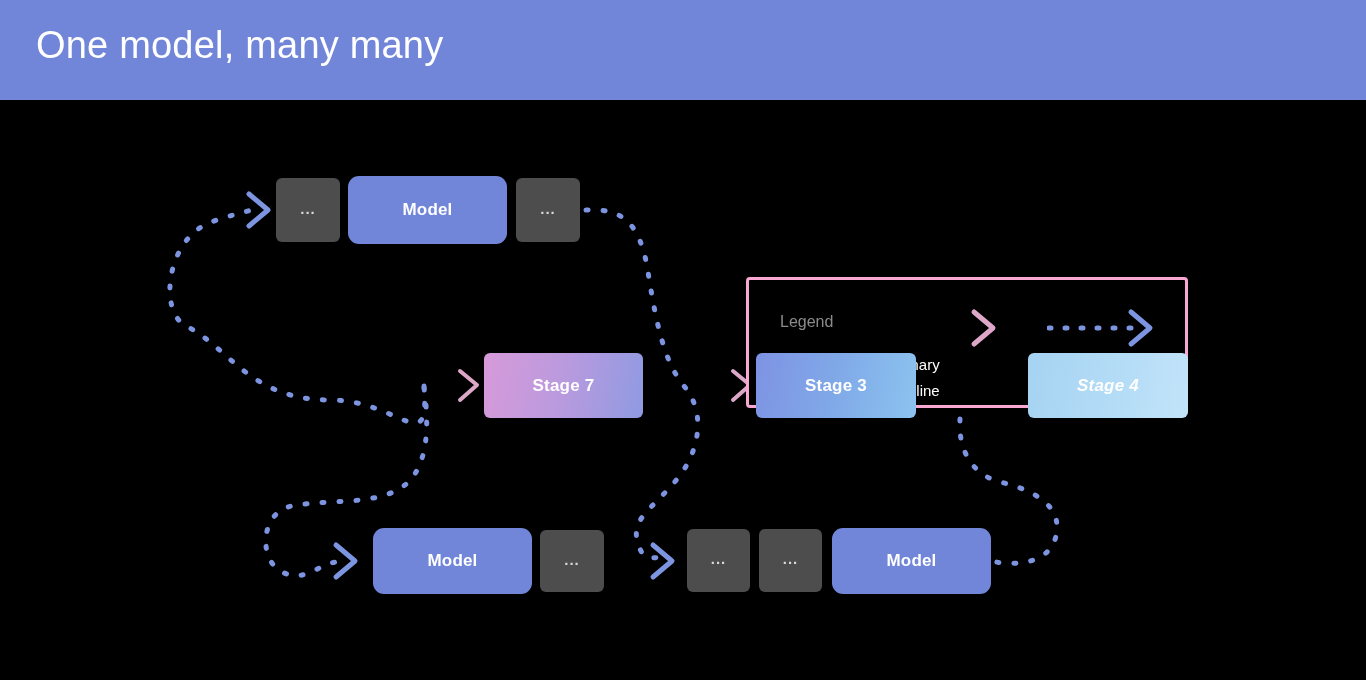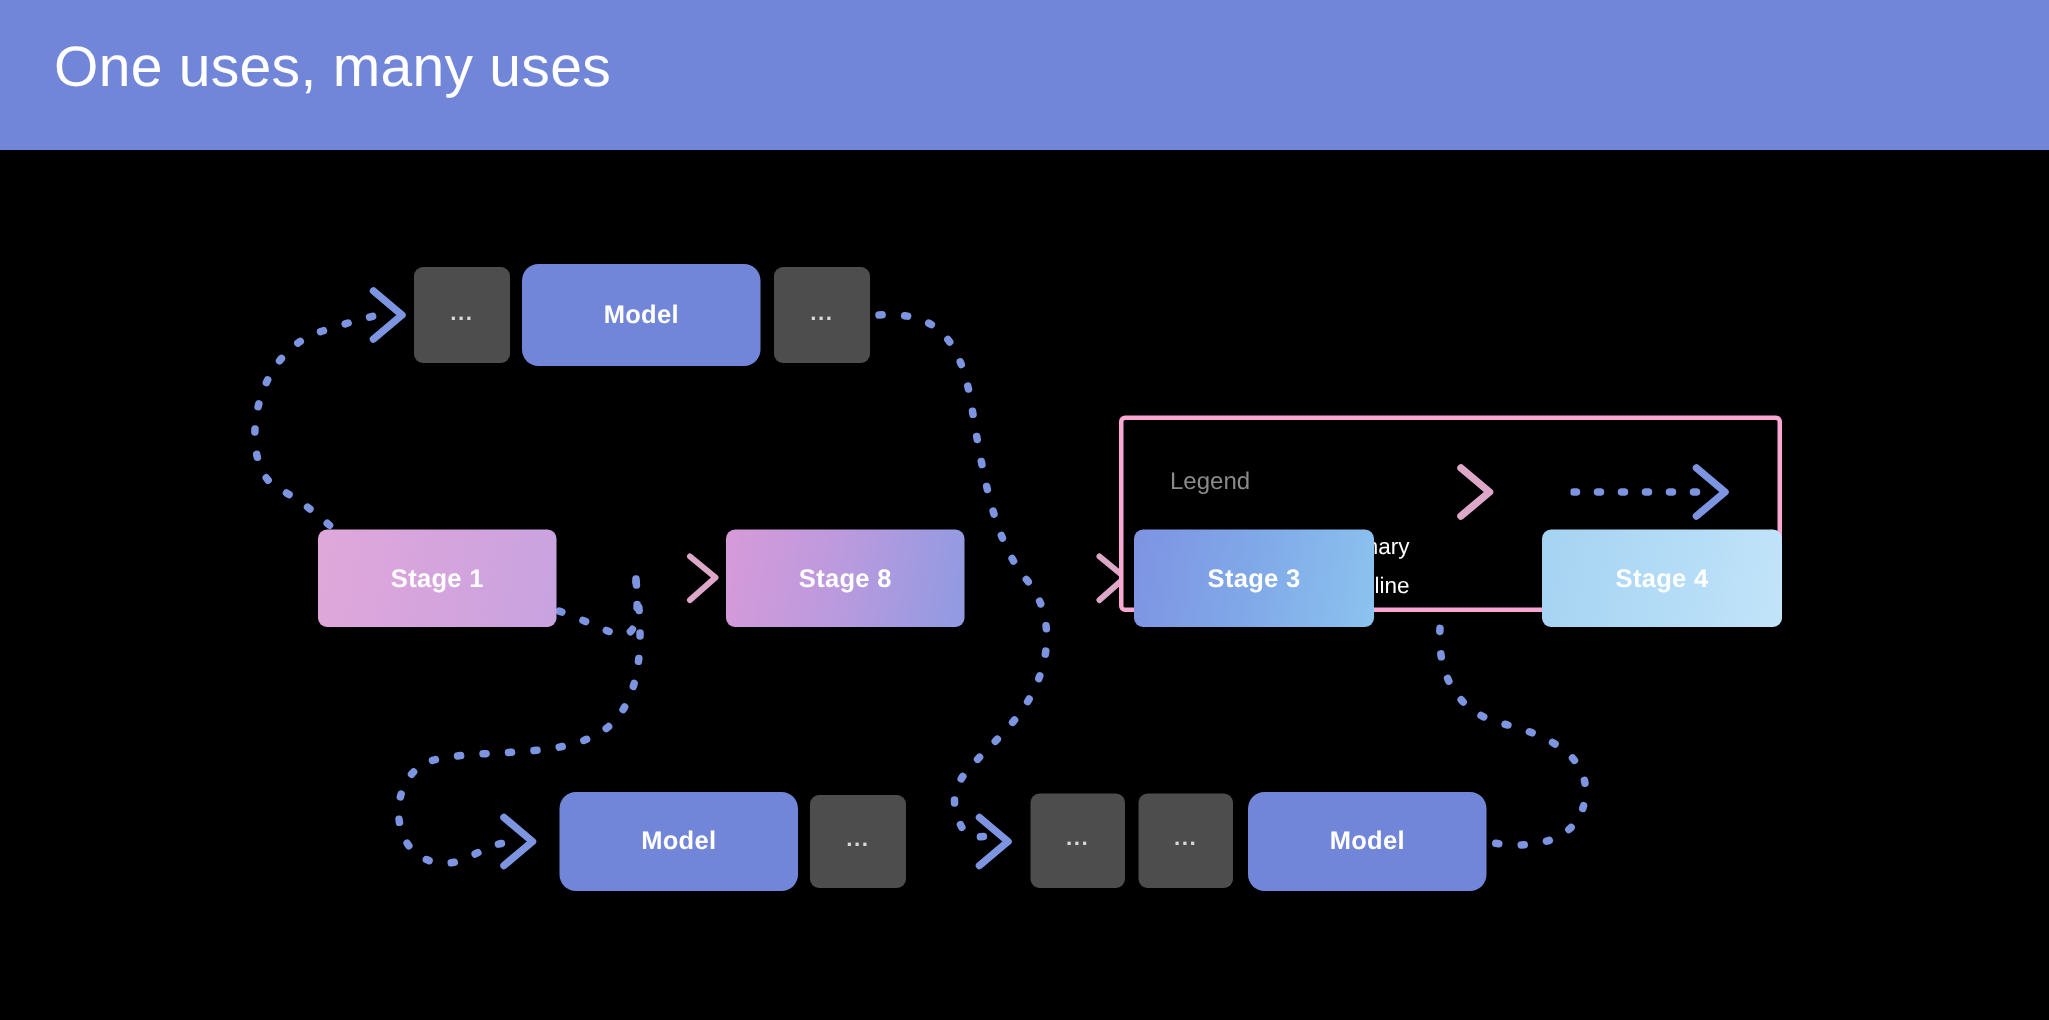--- a/index.html
+++ b/index.html
@@ -115,21 +115,21 @@
   .legend-primary  { left: 139px; top: 27px; width: 120px; }
   .legend-potential{ left: 298px; top: 27px; width: 120px; }
   .legend-art { height: 42px; position: relative; }
   .legend-primary .legend-label  { margin-top: 6px; }
   .legend-potential .legend-label{ margin-top: 8px; }
 </style>
 </head>
 <body>
 
 <div class="header-banner">
-  <div class="header-title">One uses, many uses</div>
+  <div class="header-title">One model, many many</div>
 </div>
 
 <div class="canvas">
 
   <svg class="svg-layer" viewBox="0 0 1366 580" width="1366" height="580">
     <defs>
       <linearGradient id="primaryGrad" x1="0" y1="0" x2="1" y2="0">
         <stop offset="0%" stop-color="#bcdcf2"></stop>
         <stop offset="45%" stop-color="#9cc2ea"></stop>
         <stop offset="72%" stop-color="#c9a6d8"></stop>
@@ -211,30 +211,27 @@
         <svg width="112" height="42" viewBox="0 0 112 42">
           <line x1="2" y1="21" x2="88" y2="21" stroke="#7d94e0" stroke-width="5" stroke-dasharray="2 14" stroke-linecap="round"></line>
           <polyline points="84,5 103,21 84,37" fill="none" stroke="#7d94e0" stroke-width="5" stroke-linecap="round" stroke-linejoin="round"></polyline>
         </svg>
       </div>
       <div class="legend-label">Potential</div>
       <div class="legend-label">pipeline</div>
     </div>
   </div>
 
-  <div class="node stage stage1" style="left:212px; top:253px; width:159px; height:65px;">
-    <span>Stage 1</span>
-  </div>
   <div class="node stage stage2" style="left:484px; top:253px; width:159px; height:65px;">
-    <span>Stage 8</span>
+    <span>Stage 7</span>
   </div>
   <div class="node stage stage3" style="left:756px; top:253px; width:160px; height:65px;">
     <span>Stage 3</span>
   </div>
-  <div class="node stage stage4" style="left:1028px; top:253px; width:160px; height:65px;">
+  <div class="node stage stage4" style="left:1028px; top:253px; width:160px; height:65px;font-style:italic;">
     <span>Stage 4</span>
   </div>
 
   <div class="node model" style="left:373px; top:428px; width:159px; height:66px;">
     <span>Model</span>
   </div>
   <div class="node ellipsis" style="left:540px; top:430px; width:64px; height:62px;">
     <span>...</span>
   </div>
 

